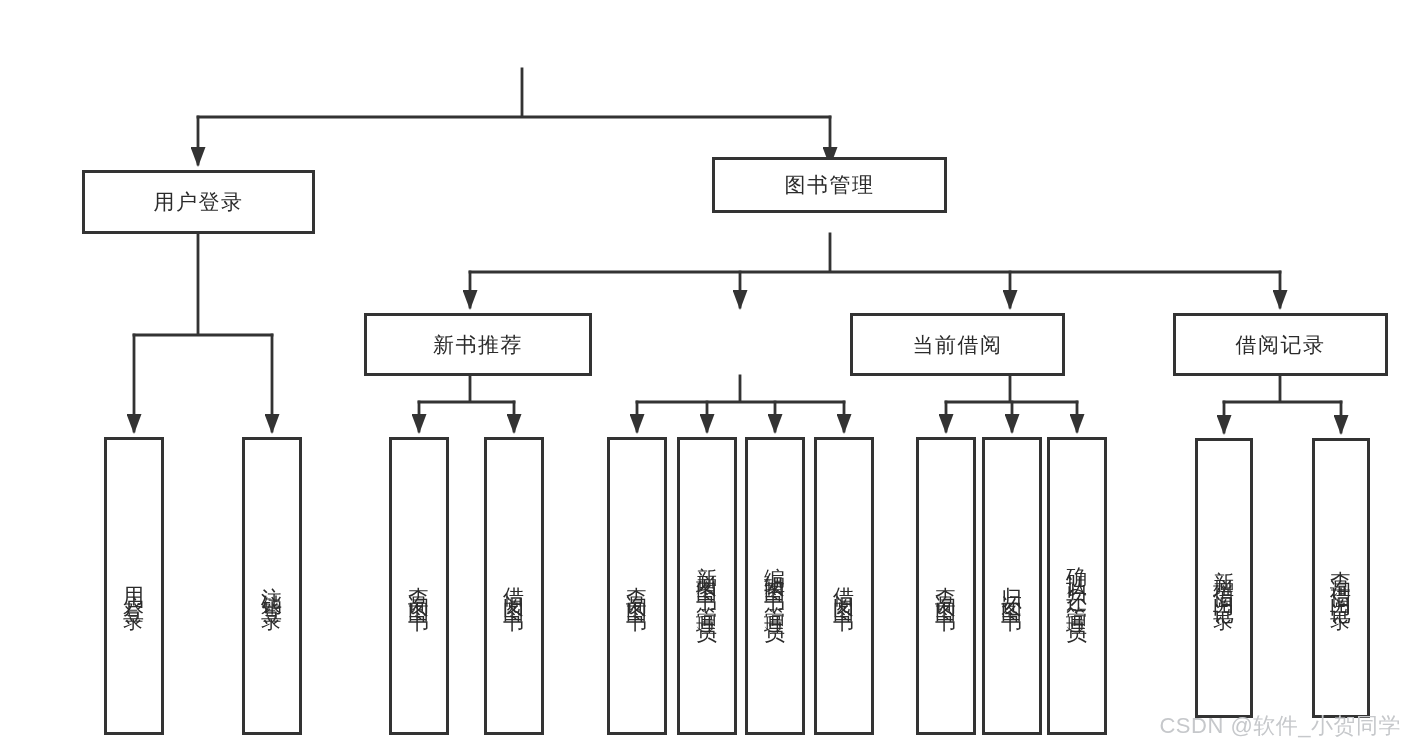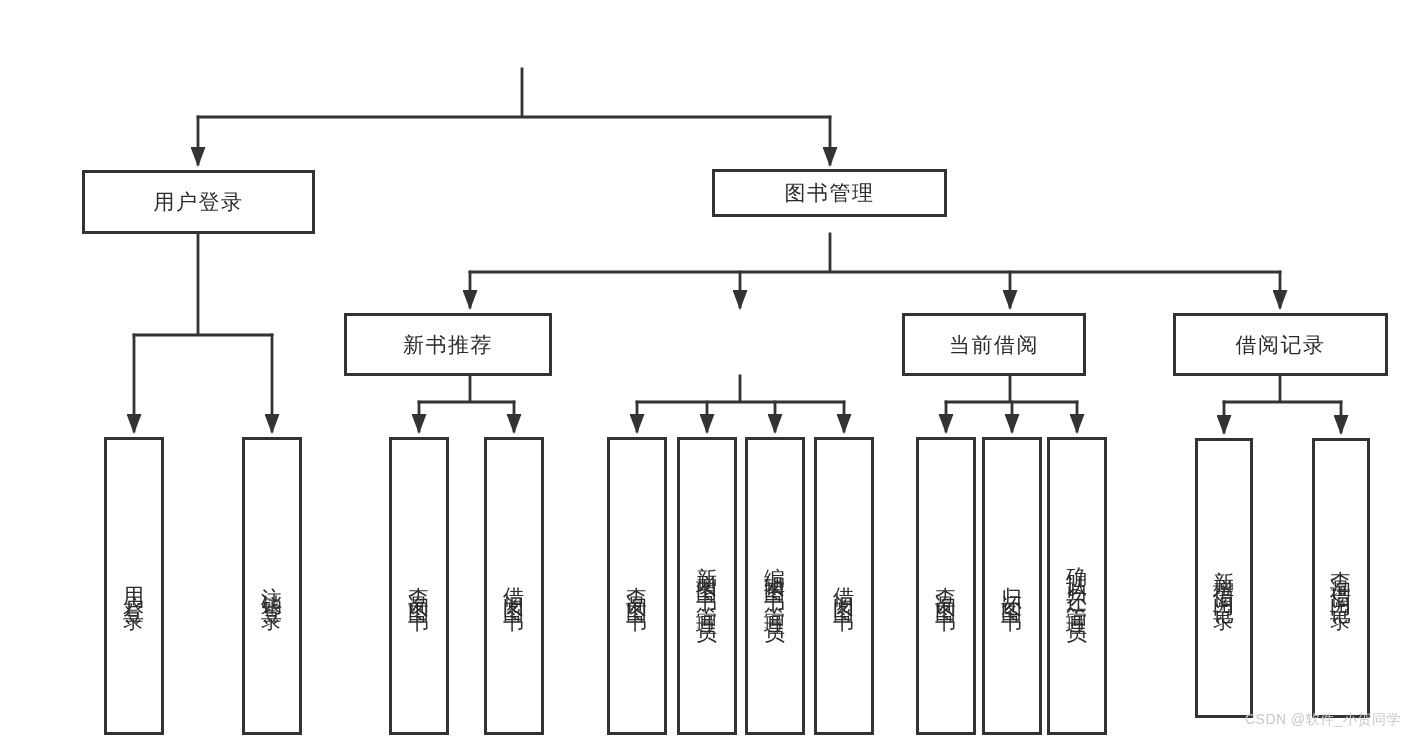--- a/index.html
+++ b/index.html
@@ -12,21 +12,21 @@
     position:absolute;box-sizing:border-box;background:#ffffff;border:3px solid #333333;
     display:flex;align-items:center;justify-content:center;z-index:2;
   }
   .hbox span{font-size:21px;letter-spacing:1.5px;white-space:nowrap;}
   .vbox span{
     writing-mode:vertical-rl;text-orientation:mixed;
     font-size:21px;letter-spacing:8px;line-height:1.1;
   }
   .watermark{
     position:absolute;right:4px;top:711px;z-index:5;
-    font-size:14px;color:#c6c8cb;letter-spacing:0.5px;white-space:nowrap;
+    font-size:22px;color:#c6c8cb;letter-spacing:0.5px;white-space:nowrap;
   }
 </style>
 </head>
 <body>
 
 <div class="stage">
 
   <svg class="connector-layer" width="1405" height="747" viewBox="0 0 1405 747" xmlns="http://www.w3.org/2000/svg">
     <defs>
       <marker id="ah" markerUnits="userSpaceOnUse" markerWidth="20" markerHeight="15" viewBox="0 0 20 15" refX="17" refY="7.5" orient="auto">
@@ -81,28 +81,28 @@
         <path d="M1224,402 V432" marker-end="url(#ah)"></path>
         <path d="M1341,402 V432" marker-end="url(#ah)"></path>
       </g>
     </g>
   </svg>
 
 
   <div class="box hbox" style="left:82px;top:170px;width:233px;height:64px">
     <span>用户登录</span>
   </div>
-  <div class="box hbox" style="left:712px;top:169px;width:235px;height:48px">
+  <div class="box hbox" style="left:712px;top:157px;width:235px;height:56px">
     <span>图书管理</span>
   </div>
 
-  <div class="box hbox" style="left:344px;top:313px;width:208px;height:63px">
+  <div class="box hbox" style="left:364px;top:313px;width:228px;height:63px">
     <span>新书推荐</span>
   </div>
-  <div class="box hbox" style="left:902px;top:313px;width:184px;height:63px">
+  <div class="box hbox" style="left:850px;top:313px;width:215px;height:63px">
     <span>当前借阅</span>
   </div>
   <div class="box hbox" style="left:1173px;top:313px;width:215px;height:63px">
     <span>借阅记录</span>
   </div>
 
   <div class="box vbox" style="left:104px;top:437px;width:60px;height:298px">
     <span>用户登录</span>
   </div>
   <div class="box vbox" style="left:242px;top:437px;width:60px;height:298px">

